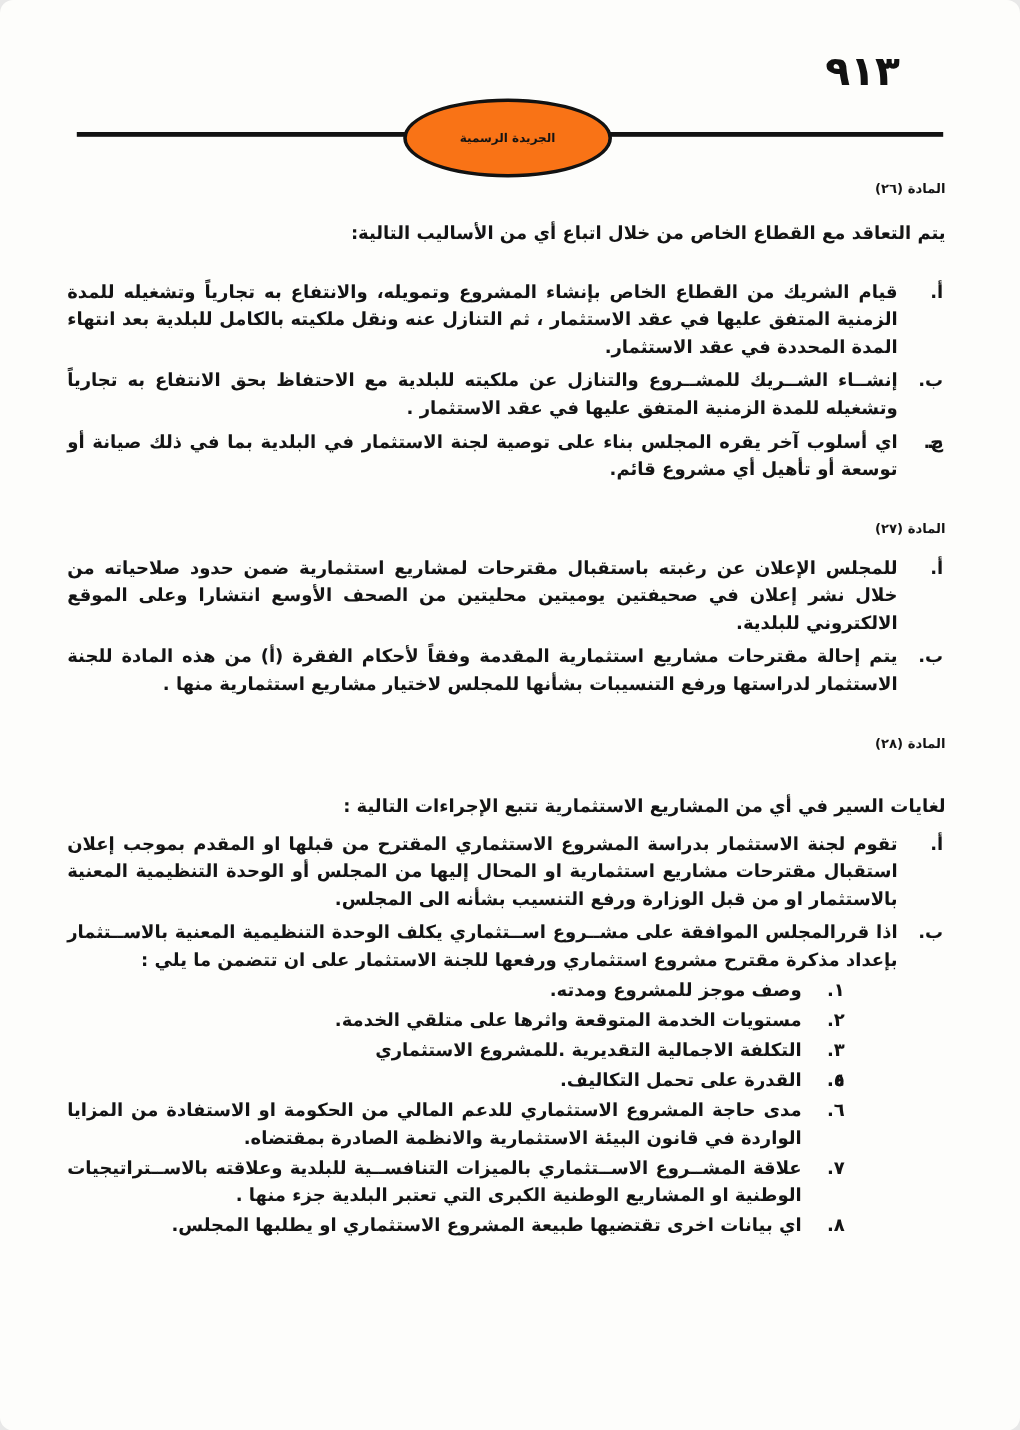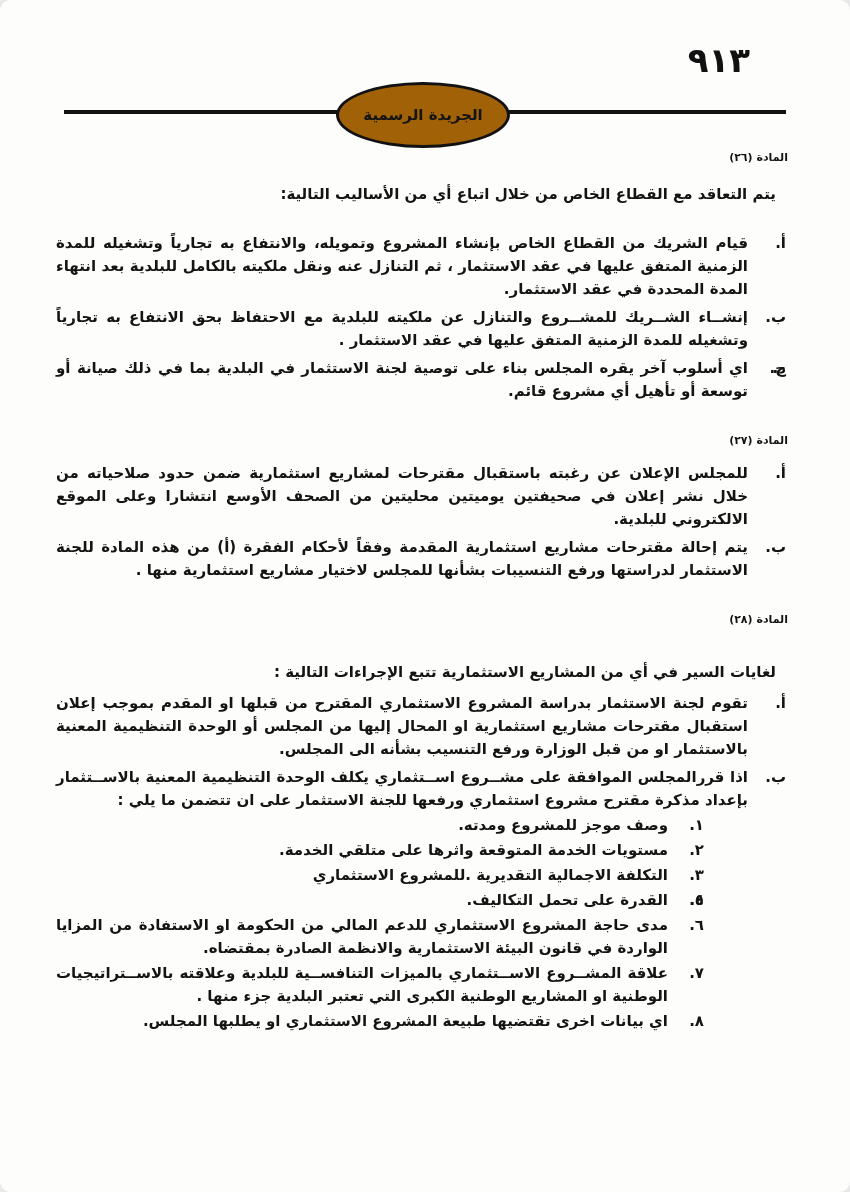--- a/index.html
+++ b/index.html
@@ -42,42 +42,42 @@
     right: 64px;
     height: 4px;
     background: #121212;
   }
   .gazette-oval {
     position: absolute;
     top: 0;
     right: 340px;
     width: 168px;
     height: 60px;
-    background: #a16207;
+    background: #f97316;
     border: 3.5px solid #121212;
     border-radius: 50%;
     display: flex;
     align-items: center;
     justify-content: center;
-    font-size: 15px;
+    font-size: 10px;
   }
   .content {
     position: absolute;
     top: 146px;
     right: 62px;
     left: 56px;
     font-size: 15px;
     line-height: 23px;
   }
   .article-title {
     font-size: 11px;
     margin: 0 0 14px 0;
   }
   .intro {
-    margin: 0 12px 26px 0;
+    margin: 0 0 26px 0;
   }
   .section {
     margin-bottom: 26px;
   }
   .section.tight-title .article-title {
     margin-bottom: 10px;
   }
   .section .article-title.gap-after {
     margin-bottom: 30px;
   }

